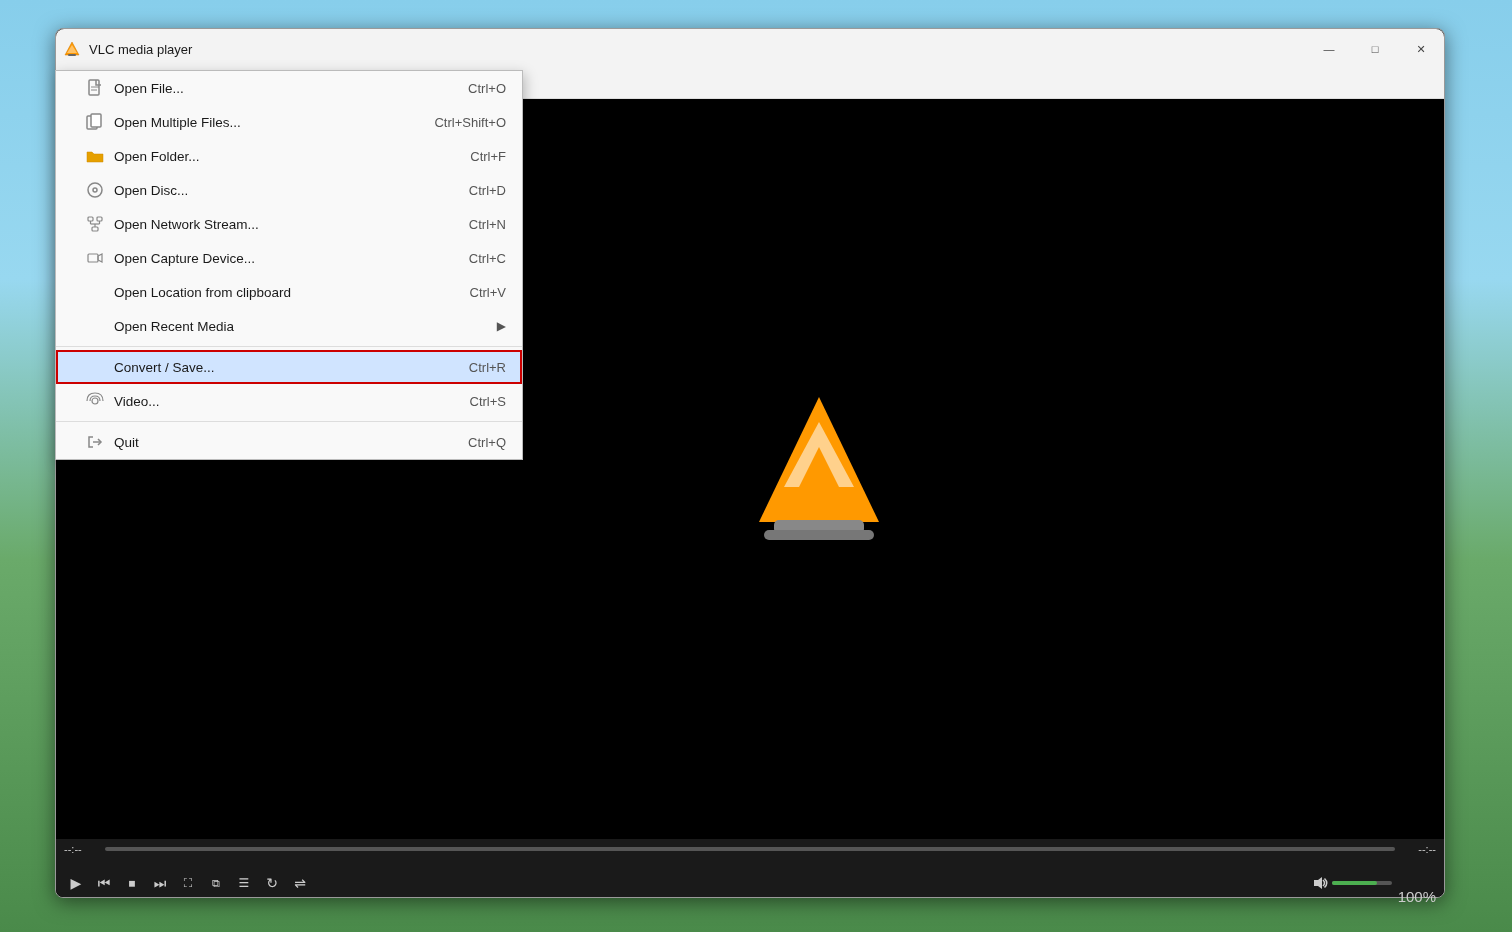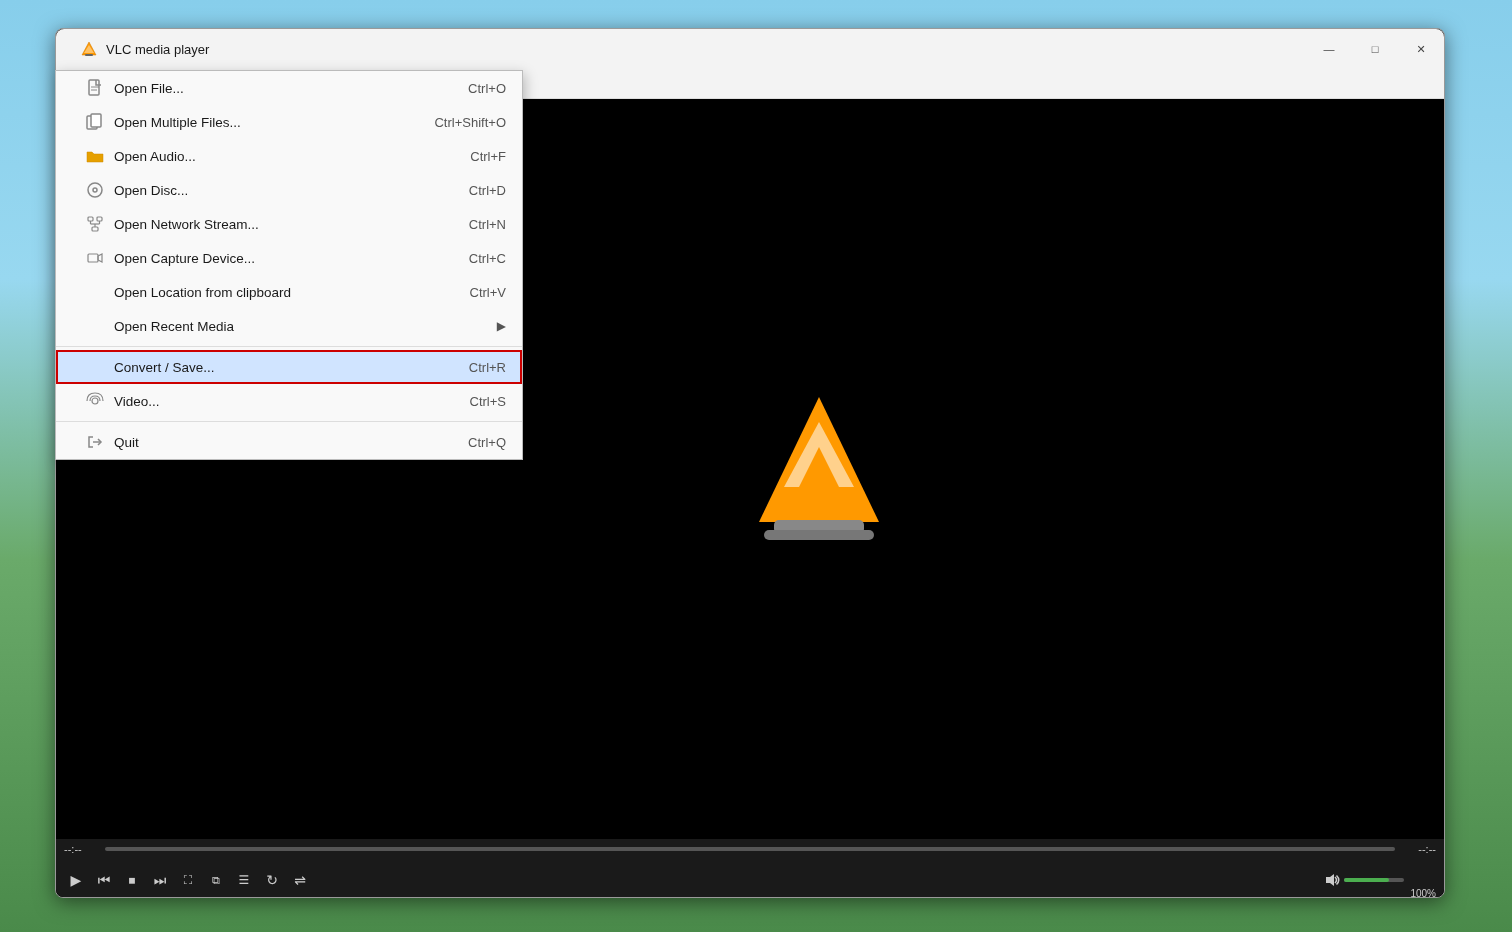--- a/index.html
+++ b/index.html
@@ -36,21 +36,21 @@
       box-shadow: 0 4px 20px rgba(0,0,0,0.5);
     }
 
     
     .title-bar {
       background: #f3f3f3;
       height: 40px;
       border-radius: 8px 8px 0 0;
       display: flex;
       align-items: center;
-      padding: 0 24px;
+      padding: 0 7px;
       flex-shrink: 0;
       position: relative;
     }
 
     .title-bar-icon {
       width: 18px;
       height: 18px;
       margin-right: 8px;
       flex-shrink: 0;
     }
@@ -197,21 +197,21 @@
     }
 
     .volume-fill {
       width: 75%;
       height: 100%;
       background: #4CAF50;
       border-radius: 2px;
     }
 
     .volume-pct {
-      font-size: 10px;
+      font-size: 15px;
       color: #ccc;
       margin-left: 6px;
       margin-top: 27px;
     }
 
     
     .dropdown-menu {
       position: absolute;
       top: 70px;
       left: 55px;
@@ -377,21 +377,21 @@
     <span class="menu-row-label">Open Multiple Files...</span>
     <span class="menu-row-shortcut">Ctrl+Shift+O</span>
   </div>
 
   <div class="menu-row">
     <div class="menu-row-icon">
       <svg width="18" height="18" viewBox="0 0 18 18">
           <path d="M1,5 L1,15 L17,15 L17,7 L8,7 L6,5 Z" fill="#e6a000" stroke="#cc8800" stroke-width="0.5"></path>
         </svg>
     </div>
-    <span class="menu-row-label">Open Audio...</span>
+    <span class="menu-row-label">Open Folder...</span>
     <span class="menu-row-shortcut">Ctrl+F</span>
   </div>
 
   <div class="menu-row">
     <div class="menu-row-icon">
       <svg width="18" height="18" viewBox="0 0 18 18">
           <circle cx="9" cy="9" r="7" fill="none" stroke="#888" stroke-width="1.5"></circle>
           <circle cx="9" cy="9" r="2" fill="none" stroke="#888" stroke-width="1.5"></circle>
         </svg>
     </div>

